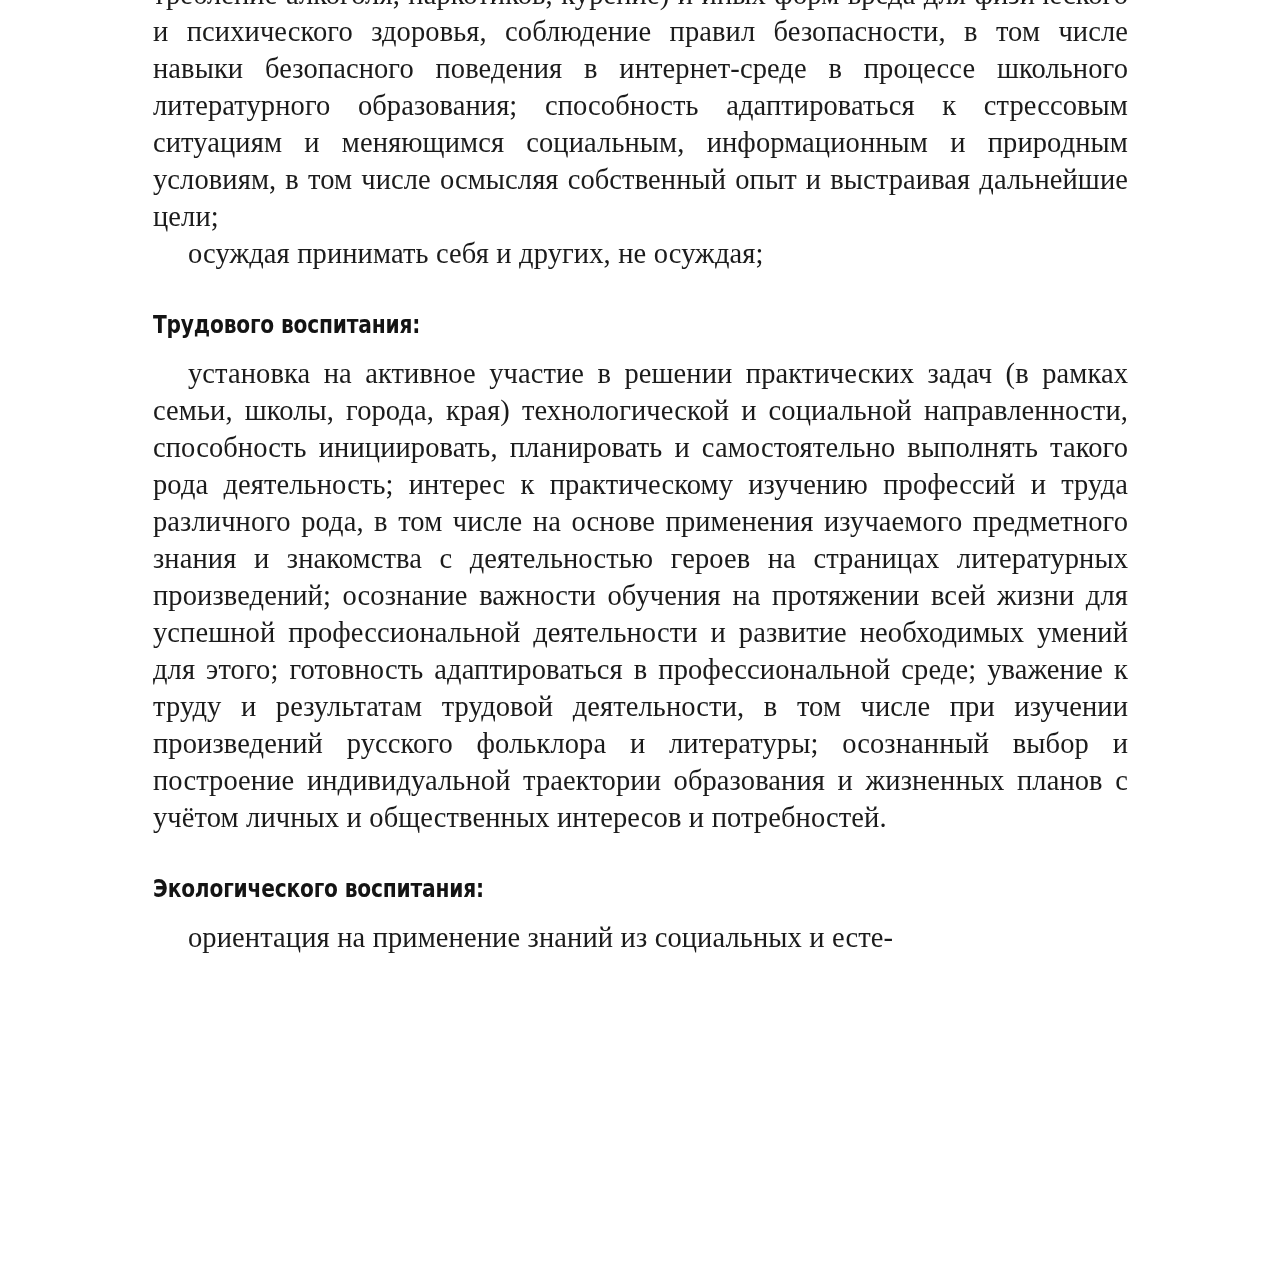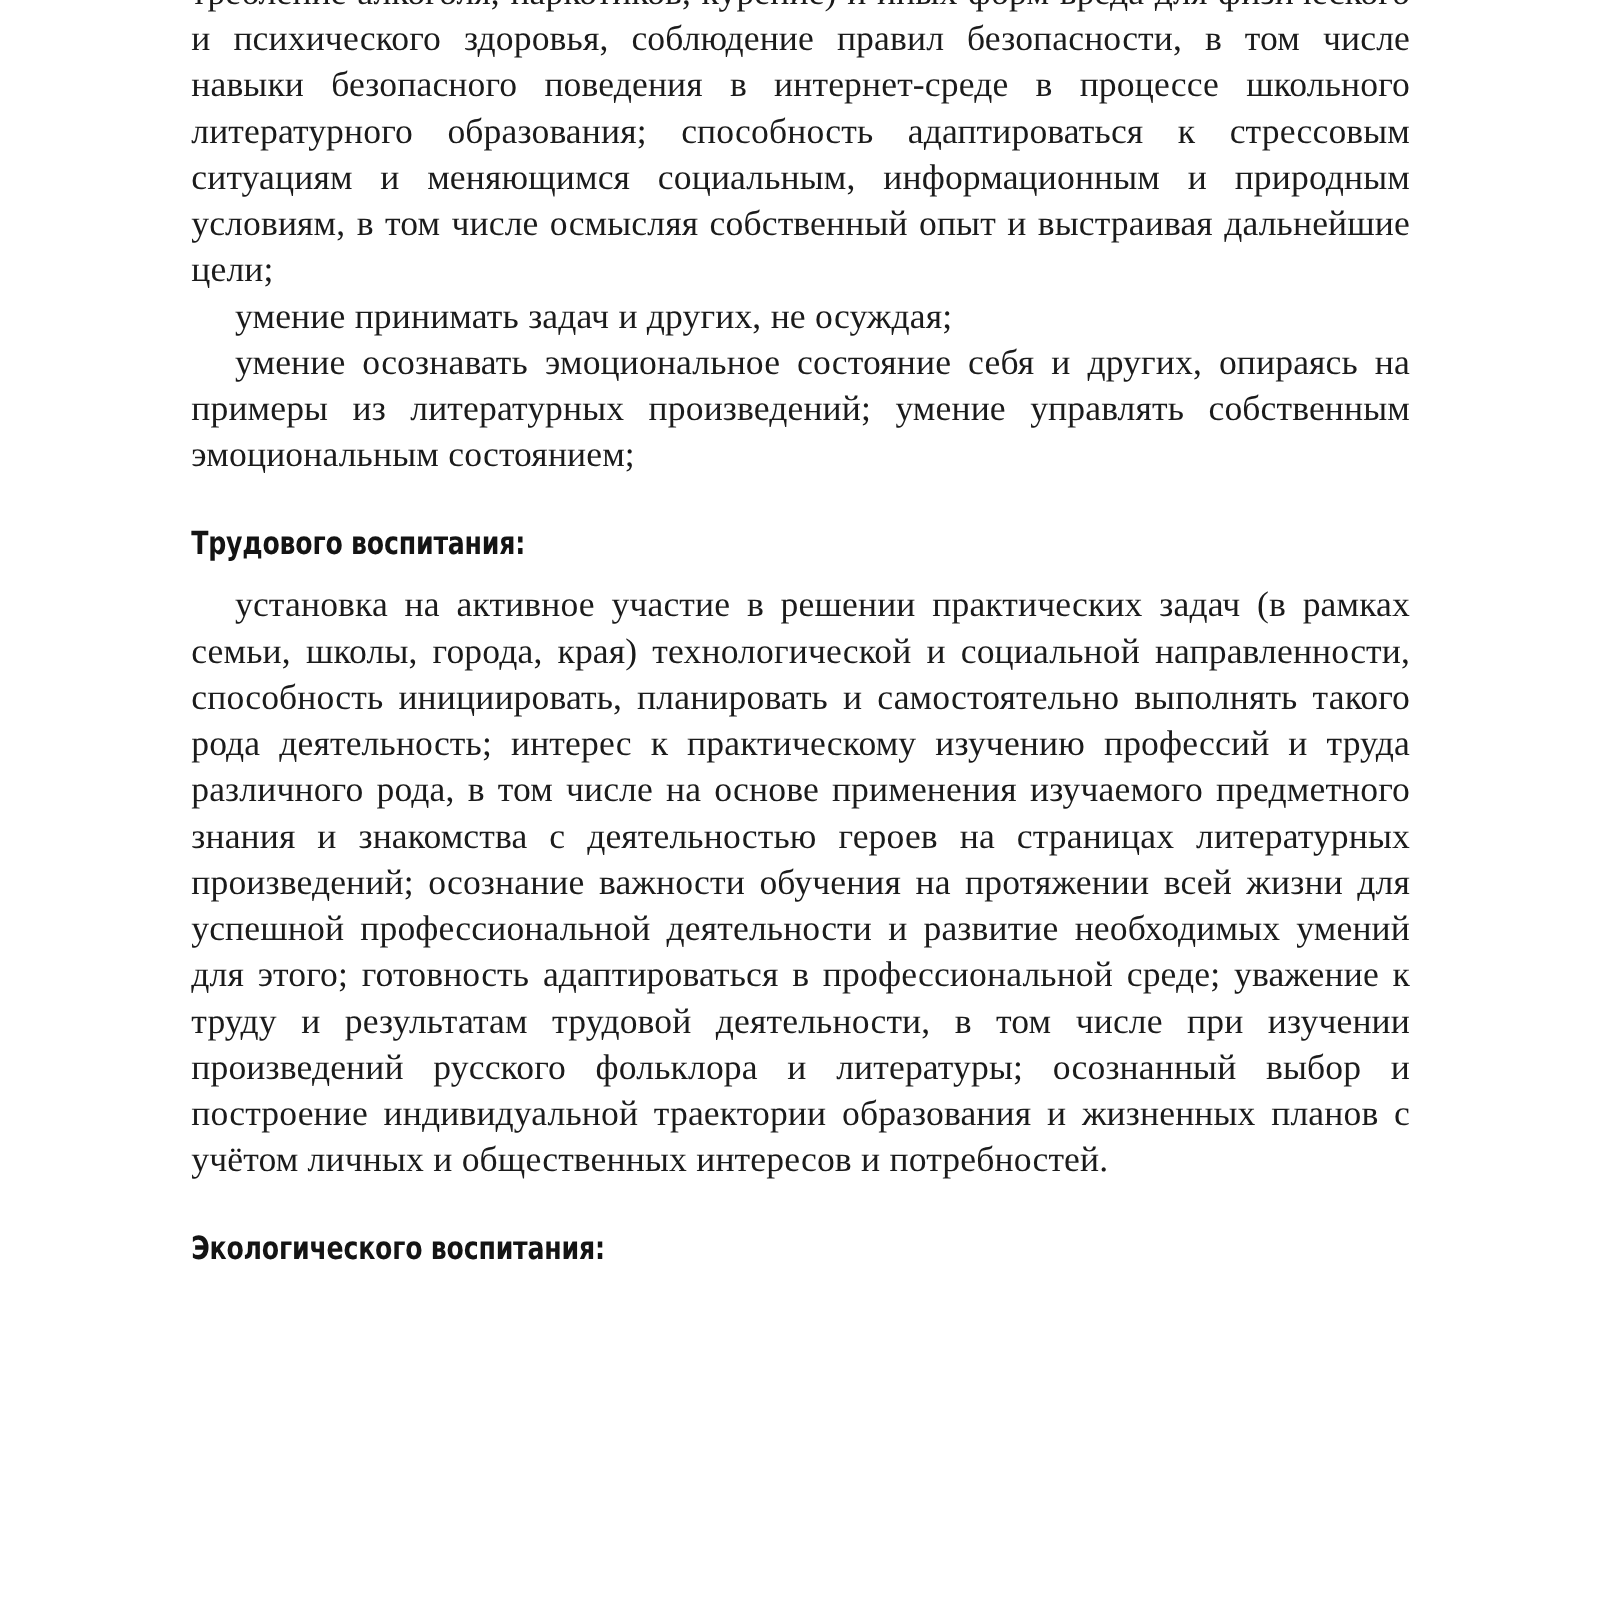--- a/index.html
+++ b/index.html
@@ -76,36 +76,36 @@
   .tail { height: 40px; }
 </style>
 </head>
 <body>
 
 <div id="page">
   <div id="column">
 
     <p class="para full-justify">требление алкоголя, наркотиков, курение) и иных форм вреда для физического и психического здоровья, соблюдение правил безопасности, в том числе навыки безопасного поведения в интернет-среде в процессе школьного литературного образования; способность адаптироваться к стрессовым ситуациям и меняющимся социальным, информационным и природным условиям, в том числе осмысляя собственный опыт и выстраивая дальнейшие цели;</p>
 
-    <p class="para indent">умение принимать задач и других, не осуждая;</p>
+    <p class="para indent">осуждая принимать себя и других, не осуждая;</p>
 
-    <p class="para indent">умение осознавать эмоциональное состояние себя и других, опираясь на примеры из литературных произведений; умение управлять собственным эмоциональным состоянием;</p>
 
 
     <div class="gap-before-heading"></div>
 
     <h2 class="heading">Трудового воспитания:</h2>
 
     <div class="gap-after-heading"></div>
 
     <p class="para indent">установка на активное участие в решении практических задач (в рамках семьи, школы, города, края) технологической и социальной направленности, способность инициировать, планировать и самостоятельно выполнять такого рода деятельность; интерес к практическому изучению профессий и труда различного рода, в том числе на основе применения изучаемого предметного знания и знакомства с деятельностью героев на страницах литературных произведений; осознание важности обучения на протяжении всей жизни для успешной профессиональной деятельности и развитие необходимых умений для этого; готовность адаптироваться в профессиональной среде; уважение к труду и результатам трудовой деятельности, в том числе при изучении произведений русского фольклора и литературы; осознанный выбор и построение индивидуальной траектории образования и жизненных планов с учётом личных и общественных интересов и потребностей.</p>
 
     <div class="gap-before-heading"></div>
 
     <h2 class="heading">Экологического воспитания:</h2>
 
     <div class="gap-after-heading"></div>
 
+    <p class="para indent">ориентация на применение знаний из социальных и есте-</p>
 
     <div class="tail"></div>
 
   </div>
 </div>
 
 </body></html>

